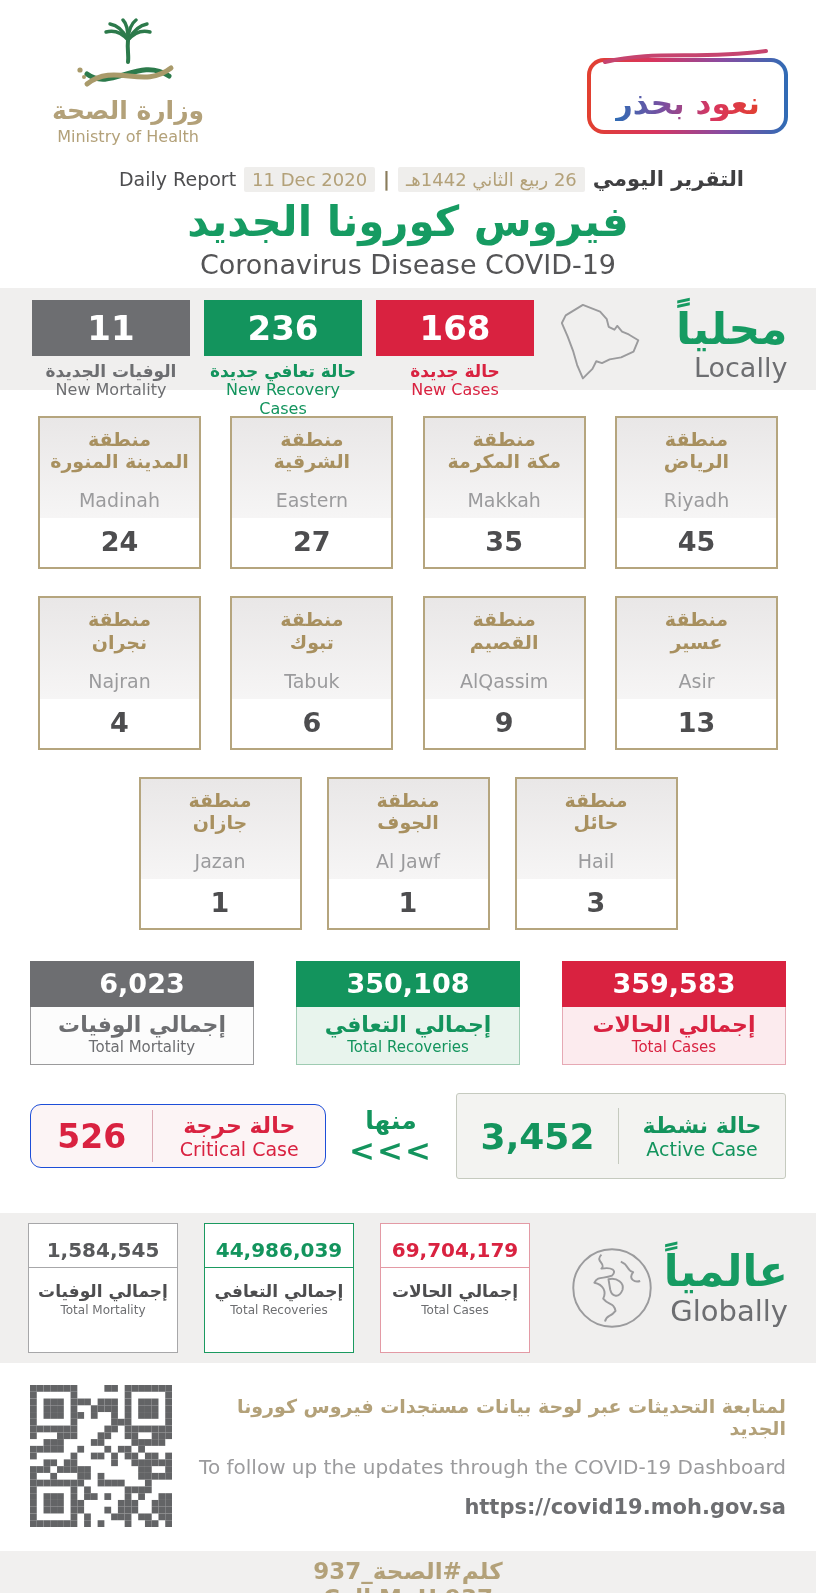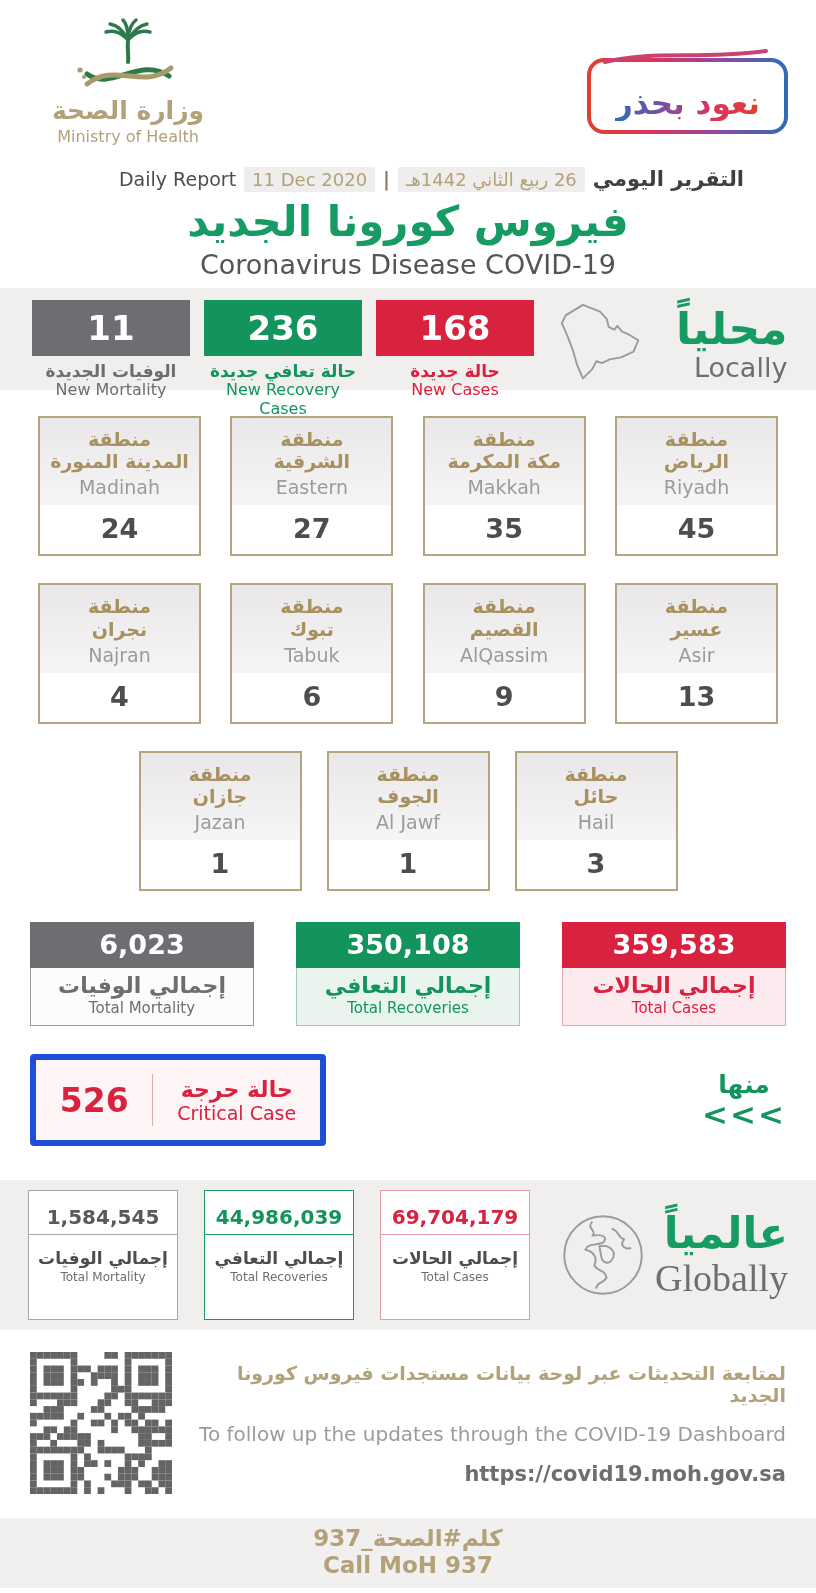--- a/index.html
+++ b/index.html
@@ -44,37 +44,37 @@
   .locally-ar { color:#169b62; font-size:44px; font-weight:bold; line-height:1.05; }
   .locally-en { color:#6d6e71; font-size:27px; }
 
   
   .regions { padding:26px 0 2px; }
   .r-row { display:flex; justify-content:space-between; padding:0 38px; margin-bottom:27px; }
   .r-row.center { justify-content:center; gap:25px; padding:0; }
   .region-card { width:163px; border:2px solid #b5a57e; background:#fff; text-align:center; }
   .region-top { background:linear-gradient(#e9e7e7,#f6f5f5); padding:10px 4px 7px; min-height:85px;text-align:center; }
   .region-prefix, .region-name { color:#a8905f; font-weight:bold; font-size:19px; line-height:1.2; }
-  .region-en { color:#9b9b9d; font-size:19px; margin-top:3px; }
+  .region-en { color:#9b9b9d; font-size:19px; margin-top:16px; }
   .region-value { font-size:27px; font-weight:bold; color:#4d4d4f; padding:8px 0 10px; }
 
   
   .totals { display:flex; justify-content:space-between; padding:2px 30px 0; }
   .t-card { width:224px; text-align:center; }
   .t-head { height:46px; line-height:46px; color:#fff; font-size:27px; font-weight:bold; }
   .t-body { border:1px solid; border-top:none; padding:5px 0 8px; }
   .t-gray  .t-head { background:#6d6e71; } .t-gray  .t-body { border-color:#9a9a9c; background:#fcfcfc; color:#6d6e71; }
   .t-green .t-head { background:#13945d; } .t-green .t-body { border-color:#9ecbb2; background:#e8f4ed; color:#13945d; }
   .t-red   .t-head { background:#d92240; } .t-red   .t-body { border-color:#e6a9b4; background:#fcebee; color:#d92240; }
   .t-ar { font-size:22px; font-weight:bold; }
   .t-en { font-size:15px; margin-top:1px; }
 
   
   .status-row { display:flex; align-items:center; justify-content:space-between; padding:0 30px; margin-top:28px; }
-  .crit-box { width:296px; height:92px; background:#fcf4f5; border:6px solid #1d4ed8; border-radius:4px;
+  .crit-box { width:296px; height:64px; background:#fcf4f5; border:1px solid #1d4ed8; border-radius:11px;
     display:flex; align-items:center; justify-content:space-evenly; color:#d92240; }
   .act-box { width:330px; height:86px; background:#f3f3f1; border:1px solid #c5cabf; border-radius:3px;
     display:flex; align-items:center; justify-content:space-evenly; color:#13945d; }
   .big-num { font-size:33px; font-weight:bold; }
   .act-box .big-num { font-size:36px; }
   .vsep-red { width:1px; height:52px; background:#dcaab4; }
   .vsep-green { width:1px; height:56px; background:#c5cabf; }
   .status-label { text-align:center; }
   .status-label .ar { font-size:22px; font-weight:bold; }
   .status-label .en { font-size:19px; }
@@ -87,21 +87,21 @@
   .g-box { width:150px; height:130px; background:#fff; border:1px solid; text-align:center; }
   .g-num { height:44px; line-height:52px; font-size:20px; font-weight:bold; border-bottom:1px solid; }
   .g-ar { font-size:17px; font-weight:bold; color:#4d4d4f; margin-top:13px; }
   .g-en { font-size:12px; color:#6d6e71; margin-top:2px; }
   .g-gray  { border-color:#a7a7a9; } .g-gray  .g-num { color:#58595b; border-color:#a7a7a9; }
   .g-green { border-color:#1b9a60; } .g-green .g-num { color:#13945d; border-color:#1b9a60; }
   .g-red   { border-color:#e39aa5; } .g-red   .g-num { color:#d92240; border-color:#e39aa5; }
   .globally-group { margin-left:auto; display:flex; align-items:center; gap:8px; }
   .globally-text { text-align:right; }
   .globally-ar { color:#169b62; font-size:43px; font-weight:bold; line-height:1.05; }
-  .globally-en { color:#6d6e71; font-size:38px;font-family:Liberation Serif, serif; }
+  .globally-en { color:#6d6e71; font-size:29px; }
 
   
   .qr-section { display:flex; padding:22px 30px 8px; gap:24px; }
   .qr-block { width:142px; }
   .dash-text { flex:1; text-align:right; padding-top:10px; }
   .dash-ar { color:#b3a179; font-weight:bold; font-size:19px; }
   .dash-en { color:#9b9b9d; font-size:20px; margin-top:16px; }
   .dash-url { color:#6d6e71; font-weight:bold; font-size:21px; margin-top:16px; }
 
   
@@ -308,20 +308,28 @@
       <div class="big-num">526</div>
       <div class="vsep-red"></div>
       <div class="status-label">
         <div class="ar" dir="rtl">حالة حرجة</div>
         <div class="en">Critical Case</div>
       </div>
     </div>
     <div class="ofwhich">
       <div class="ar" dir="rtl">منها</div>
       <div class="chev">&lt;&lt;&lt;</div>
+    </div>
+    <div class="act-box">
+      <div class="big-num">3,452</div>
+      <div class="vsep-green"></div>
+      <div class="status-label">
+        <div class="ar" dir="rtl">حالة نشطة</div>
+        <div class="en">Active Case</div>
+      </div>
     </div>
   </div>
 
   <div class="global-band">
     <div class="g-box g-gray">
       <div class="g-num">1,584,545</div>
       <div class="g-ar" dir="rtl">إجمالي الوفيات</div>
       <div class="g-en">Total Mortality</div>
     </div>
     <div class="g-box g-green">

